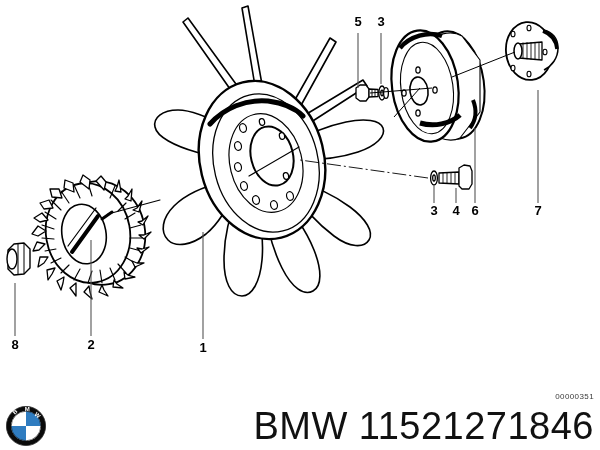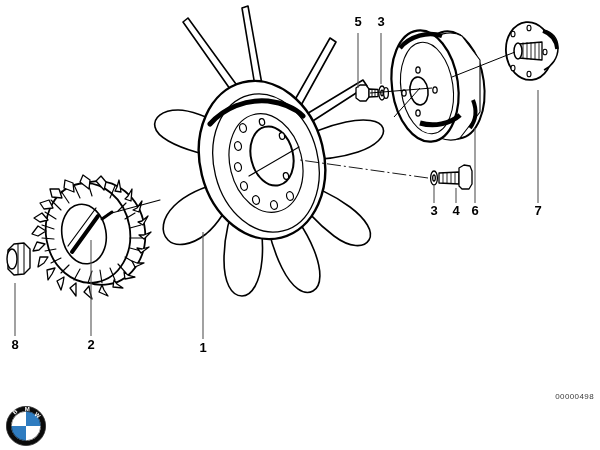--- a/index.html
+++ b/index.html
@@ -316,32 +316,33 @@
         <text class="callout-num" x="456" y="215" text-anchor="middle">4</text>
         <text class="callout-num" x="358" y="26" text-anchor="middle">5</text>
         <text class="callout-num" x="475" y="215" text-anchor="middle">6</text>
         <text class="callout-num" x="538" y="215" text-anchor="middle">7</text>
         <text class="callout-num" x="15" y="349" text-anchor="middle">8</text>
       </g>
 
     </svg>
   </div>
 
-  <div id="drawing-code">00000498</div>
+  <div id="drawing-code">00000351</div>
 
   <div id="footer-bar"></div>
 
   <svg id="bmw-logo" viewBox="0 0 100 100" xmlns="http://www.w3.org/2000/svg">
     <circle cx="50" cy="50" r="49" fill="#0a0a0a"></circle>
     <circle cx="50" cy="50" r="49" fill="none" stroke="#2b2b2b" stroke-width="2"></circle>
     <circle cx="50" cy="50" r="37" fill="#ffffff"></circle>
     <path d="M 50,13 A 37,37 0 0 1 87,50 L 50,50 Z" fill="#2f7cc0"></path>
     <path d="M 50,50 L 13,50 A 37,37 0 0 1 50,13 Z" fill="#ffffff"></path>
     <path d="M 50,50 L 87,50 A 37,37 0 0 1 50,87 Z" fill="#ffffff"></path>
     <path d="M 13,50 A 37,37 0 0 0 50,87 L 50,50 Z" fill="#2f7cc0"></path>
     <circle cx="50" cy="50" r="37" fill="none" stroke="#0a0a0a" stroke-width="1.5"></circle>
     <text x="22" y="22" font-family="Liberation Sans, sans-serif" font-size="15" font-weight="bold" fill="#ffffff" transform="rotate(-42 22 22)">B</text>
     <text x="47" y="13" font-family="Liberation Sans, sans-serif" font-size="15" font-weight="bold" fill="#ffffff">M</text>
     <text x="70" y="22" font-family="Liberation Sans, sans-serif" font-size="15" font-weight="bold" fill="#ffffff" transform="rotate(42 70 22)">W</text>
   </svg>
 
+  <div id="footer-title">BMW 11521271846</div>
 
 </div>
 
 </body></html>

